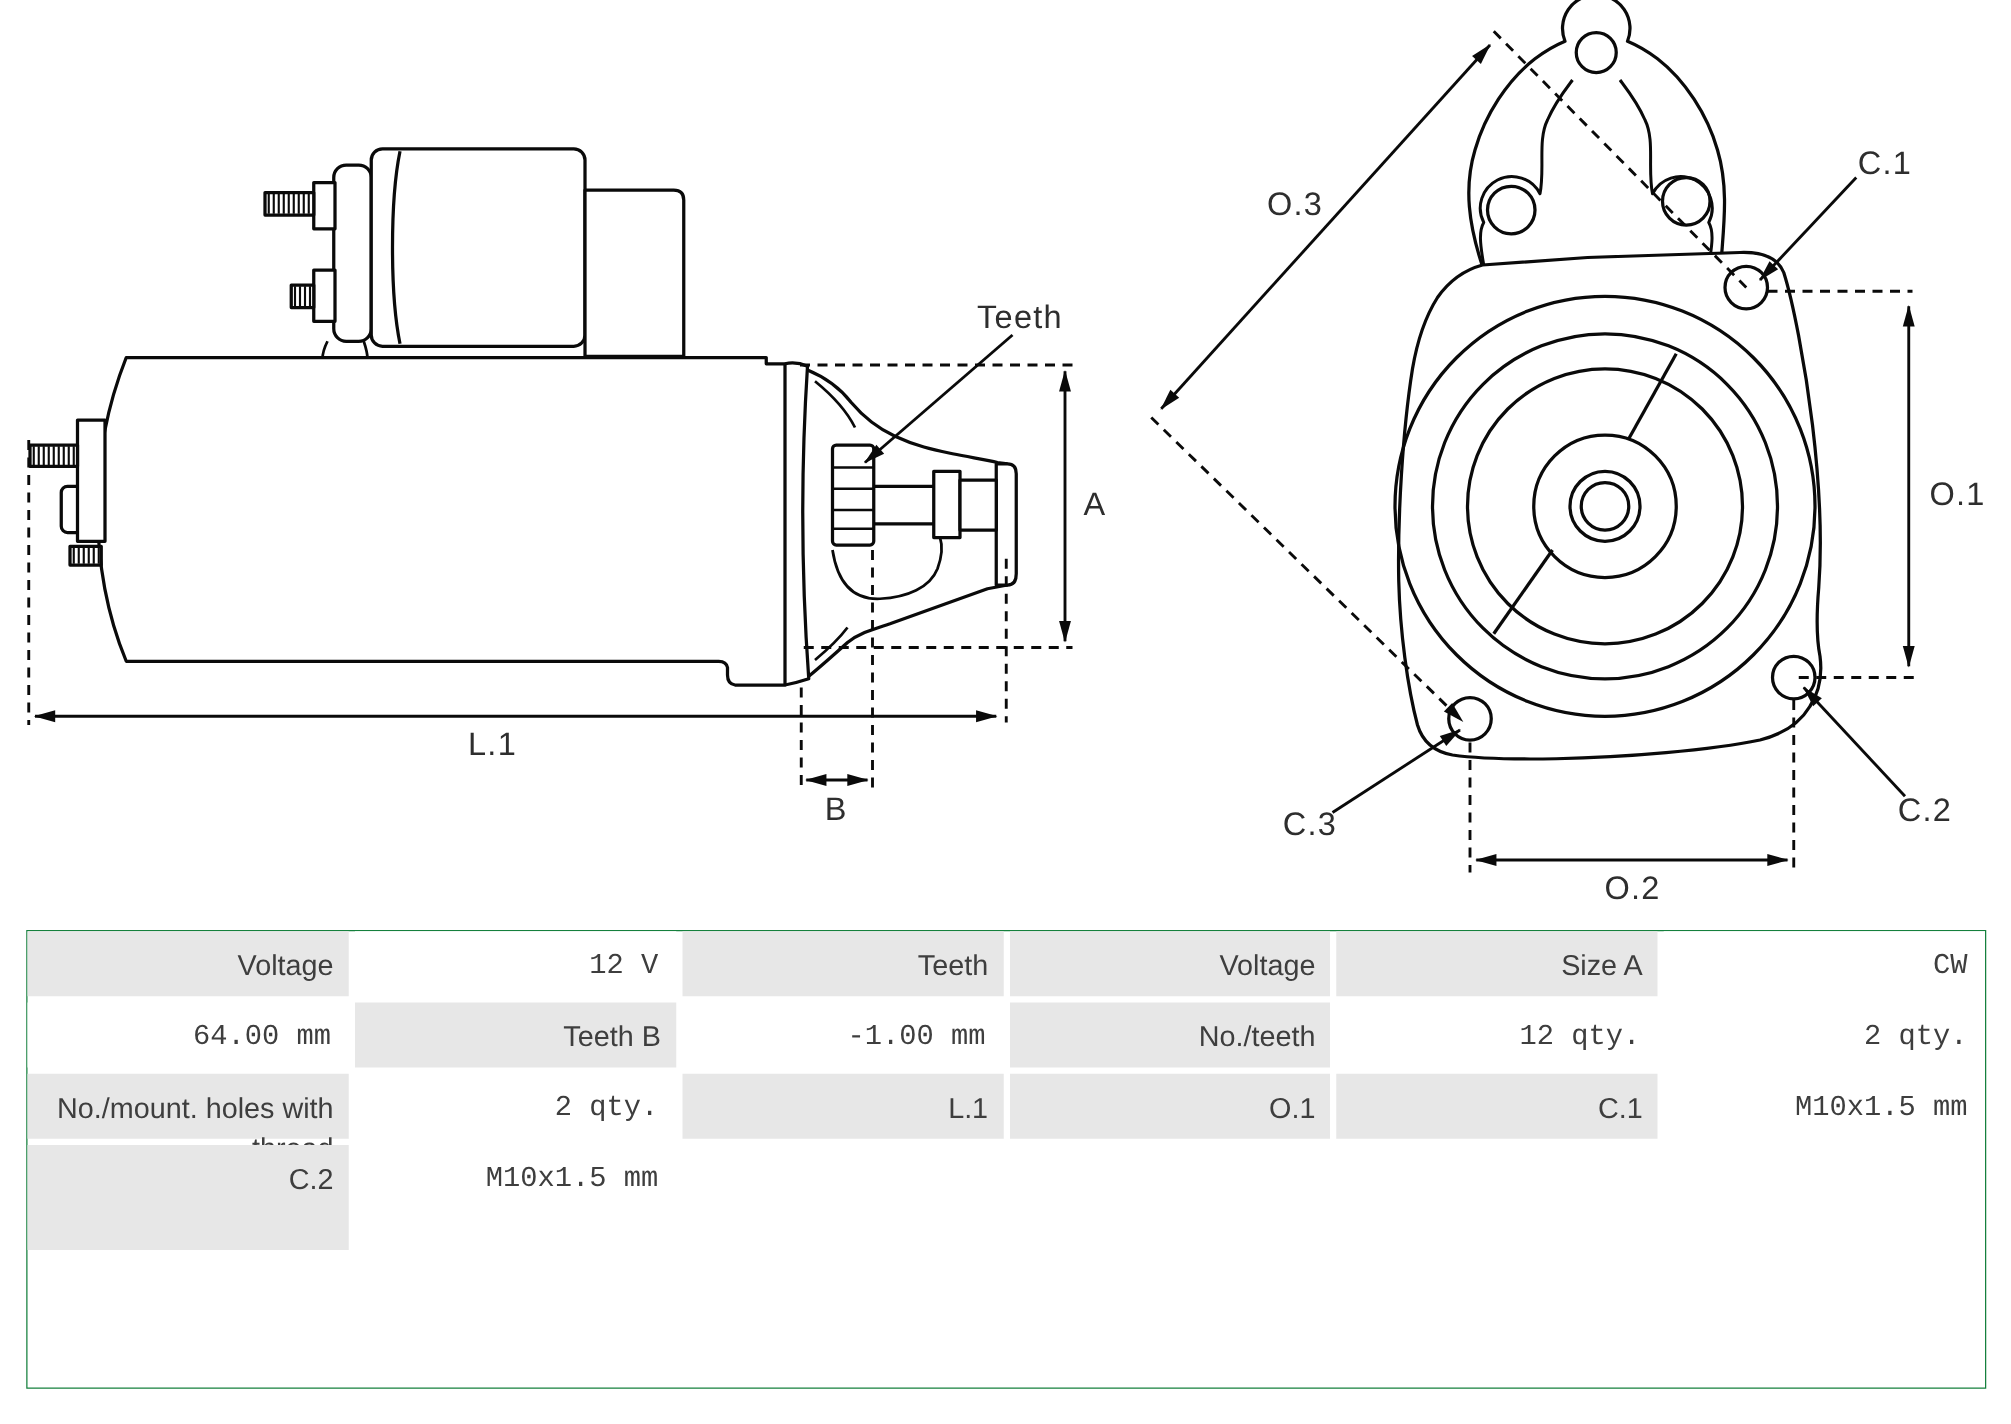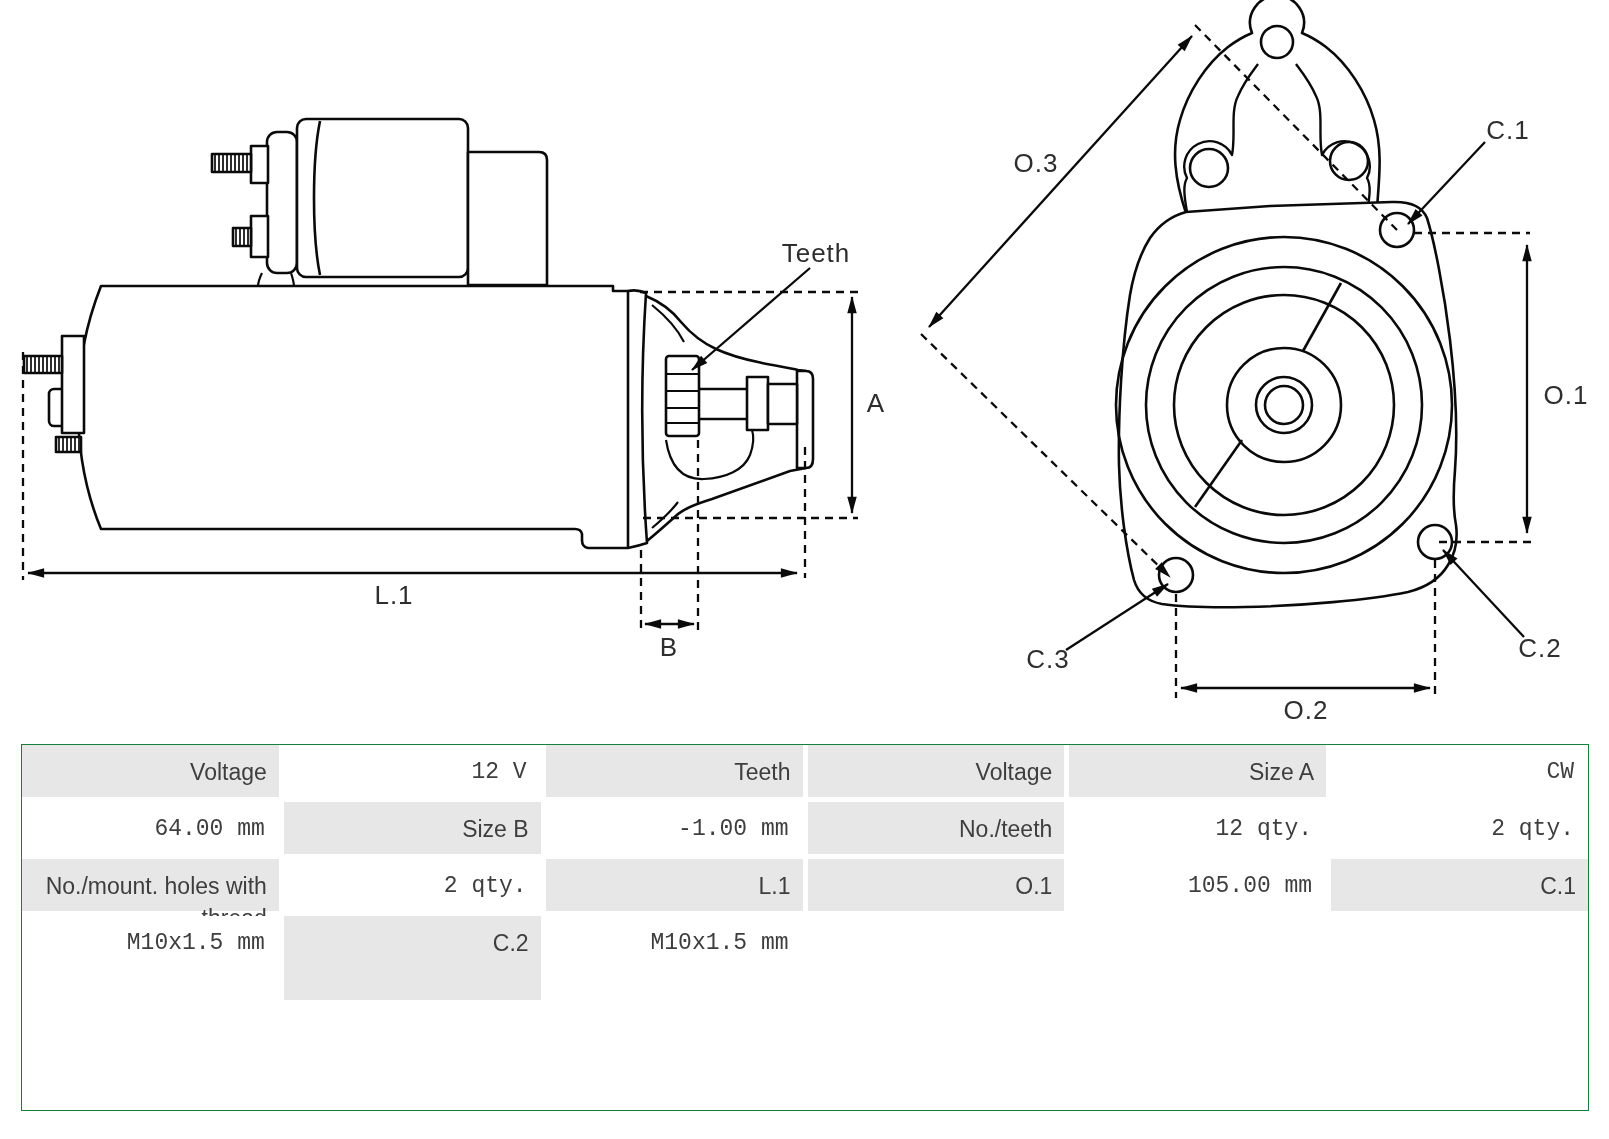--- a/index.html
+++ b/index.html
@@ -159,21 +159,21 @@
         <span>Size A</span>
       </div>
     <div class="cell val">
         <span>CW</span>
       </div>
     <div class="cell val">
         <span>64.00 mm</span>
       </div>
 
     <div class="cell lbl">
-        <span>Size B</span>
+        <span>Teeth B</span>
       </div>
     <div class="cell val">
         <span>-1.00 mm</span>
       </div>
     <div class="cell lbl">
         <span>No./teeth</span>
       </div>
     <div class="cell val">
         <span>12 qty.</span>
       </div>
@@ -187,23 +187,20 @@
     <div class="cell val">
         <span>2 qty.</span>
       </div>
 
     <div class="cell lbl">
         <span>L.1</span>
       </div>
     <div class="cell lbl">
         <span>O.1</span>
       </div>
-    <div class="cell val">
-        <span>105.00 mm</span>
-      </div>
 
     <div class="cell lbl">
         <span>C.1</span>
       </div>
     <div class="cell val">
         <span>M10x1.5 mm</span>
       </div>
     <div class="cell lbl">
         <span>C.2</span>
       </div>

